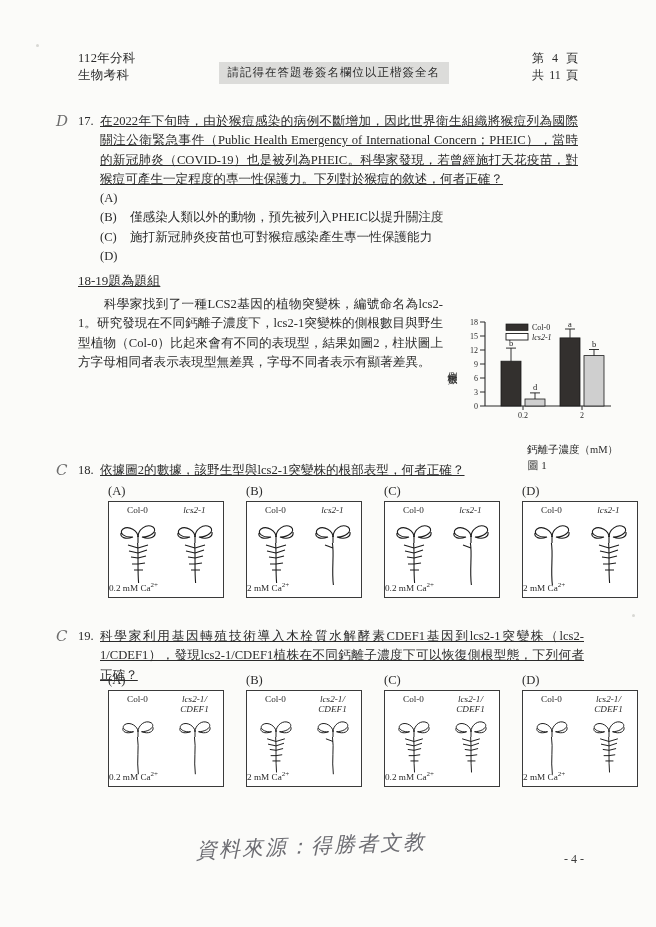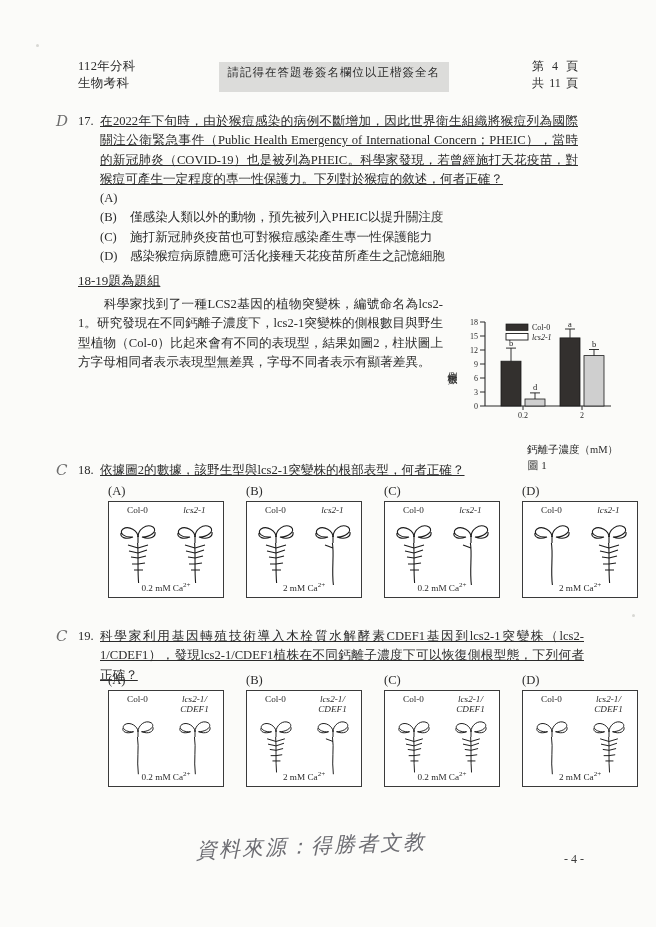--- a/index.html
+++ b/index.html
@@ -18,23 +18,23 @@
   }
 
   
   .header {
     position: absolute; left: 78px; top: 50px; width: 500px;
     display: flex; align-items: flex-end; justify-content: space-between;
   }
   .hdr-left { font-size: 12.5px; line-height: 17px; letter-spacing: .3px; }
   .hdr-center {
     background: #dcdcda;
-    padding: 3px 9px 12px 9px;
+    padding: 3px 9px 4px 9px;
     font-size: 11.5px; letter-spacing: 1px;
-    margin-top: 12px; white-space: nowrap;
+    margin-top: 5px; white-space: nowrap;
     font-family: "Liberation Serif", serif;
   }
   .hdr-right { font-size: 12px; line-height: 17px; text-align: right; white-space: nowrap; }
   .hdr-right span.num { display:inline-block; min-width: 16px; text-align:center; }
 
   
   .mark {
     position: absolute; left: 56px;
     font-family: "DejaVu Serif", serif;
     font-size: 15px; color: #6d6d6d;
@@ -82,21 +82,21 @@
     width: 116px; height: 97px; position: relative;
   }
   .panel .ptitle {
     position:absolute; top: 4px; left:0; right:0;
     display:flex; justify-content: space-around;
     font-size: 9.2px; text-align:center; line-height: 9.6px;
   }
   .panel .ptitle div { width: 50%; }
   .panel .pcond {
     position: absolute; bottom: 4px; left: 0; right: 0;
-    text-align: center; font-size: 9.2px;
+    font-size: 9.2px;
   }
   .panel .plants {
     position:absolute; top: 15px; left: 0; right: 0; bottom: 14px;
     display:flex; justify-content: space-around; align-items: flex-start;
   }
   sup { font-size: 7px; }
 
   
   .handwrite {
     position: absolute; left: 196px; top: 832px;
@@ -153,21 +153,20 @@
     <div class="row">
       <span class="lbl">(B)</span>
       <span>僅感染人類以外的動物，預先被列入PHEIC以提升關注度</span>
     </div>
     <div class="row">
       <span class="lbl">(C)</span>
       <span>施打新冠肺炎疫苗也可對猴痘感染產生專一性保護能力</span>
     </div>
     <div class="row">
       <span class="lbl">(D)</span>
-      <span>感染猴痘病原體應可活化接種天花疫苗所產生之記憶細胞</span>
     </div>
   </div>
 
   <div class="grouphead" style="top:272px;">18-19題為題組</div>
   <div class="para" style="left:78px; top:295px; width:365px;">　　科學家找到了一種LCS2基因的植物突變株，編號命名為lcs2-1。研究發現在不同鈣離子濃度下，lcs2-1突變株的側根數目與野生型植物（Col-0）比起來會有不同的表現型，結果如圖2，柱狀圖上方字母相同者表示表現型無差異，字母不同者表示有顯著差異。</div>
 
   <div class="fig2">
     <div class="chartrow">
       <div class="ylab">側根數</div>
       <div class="plotwrap">

